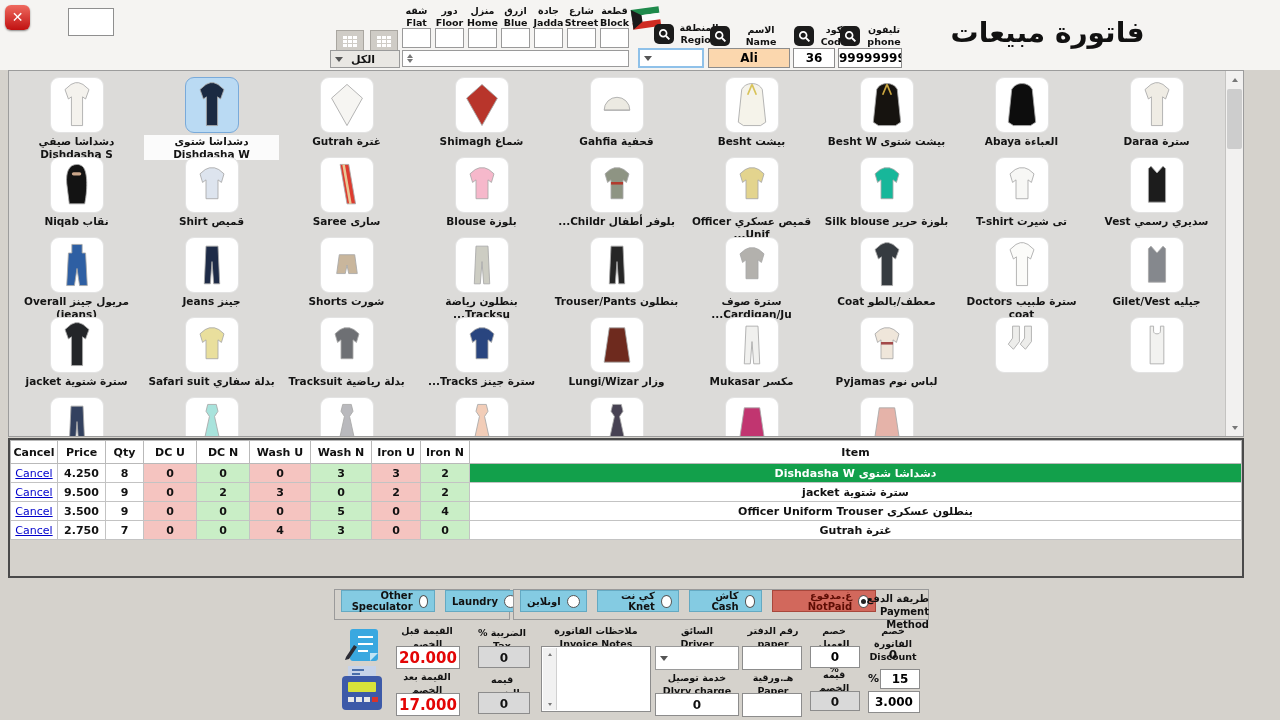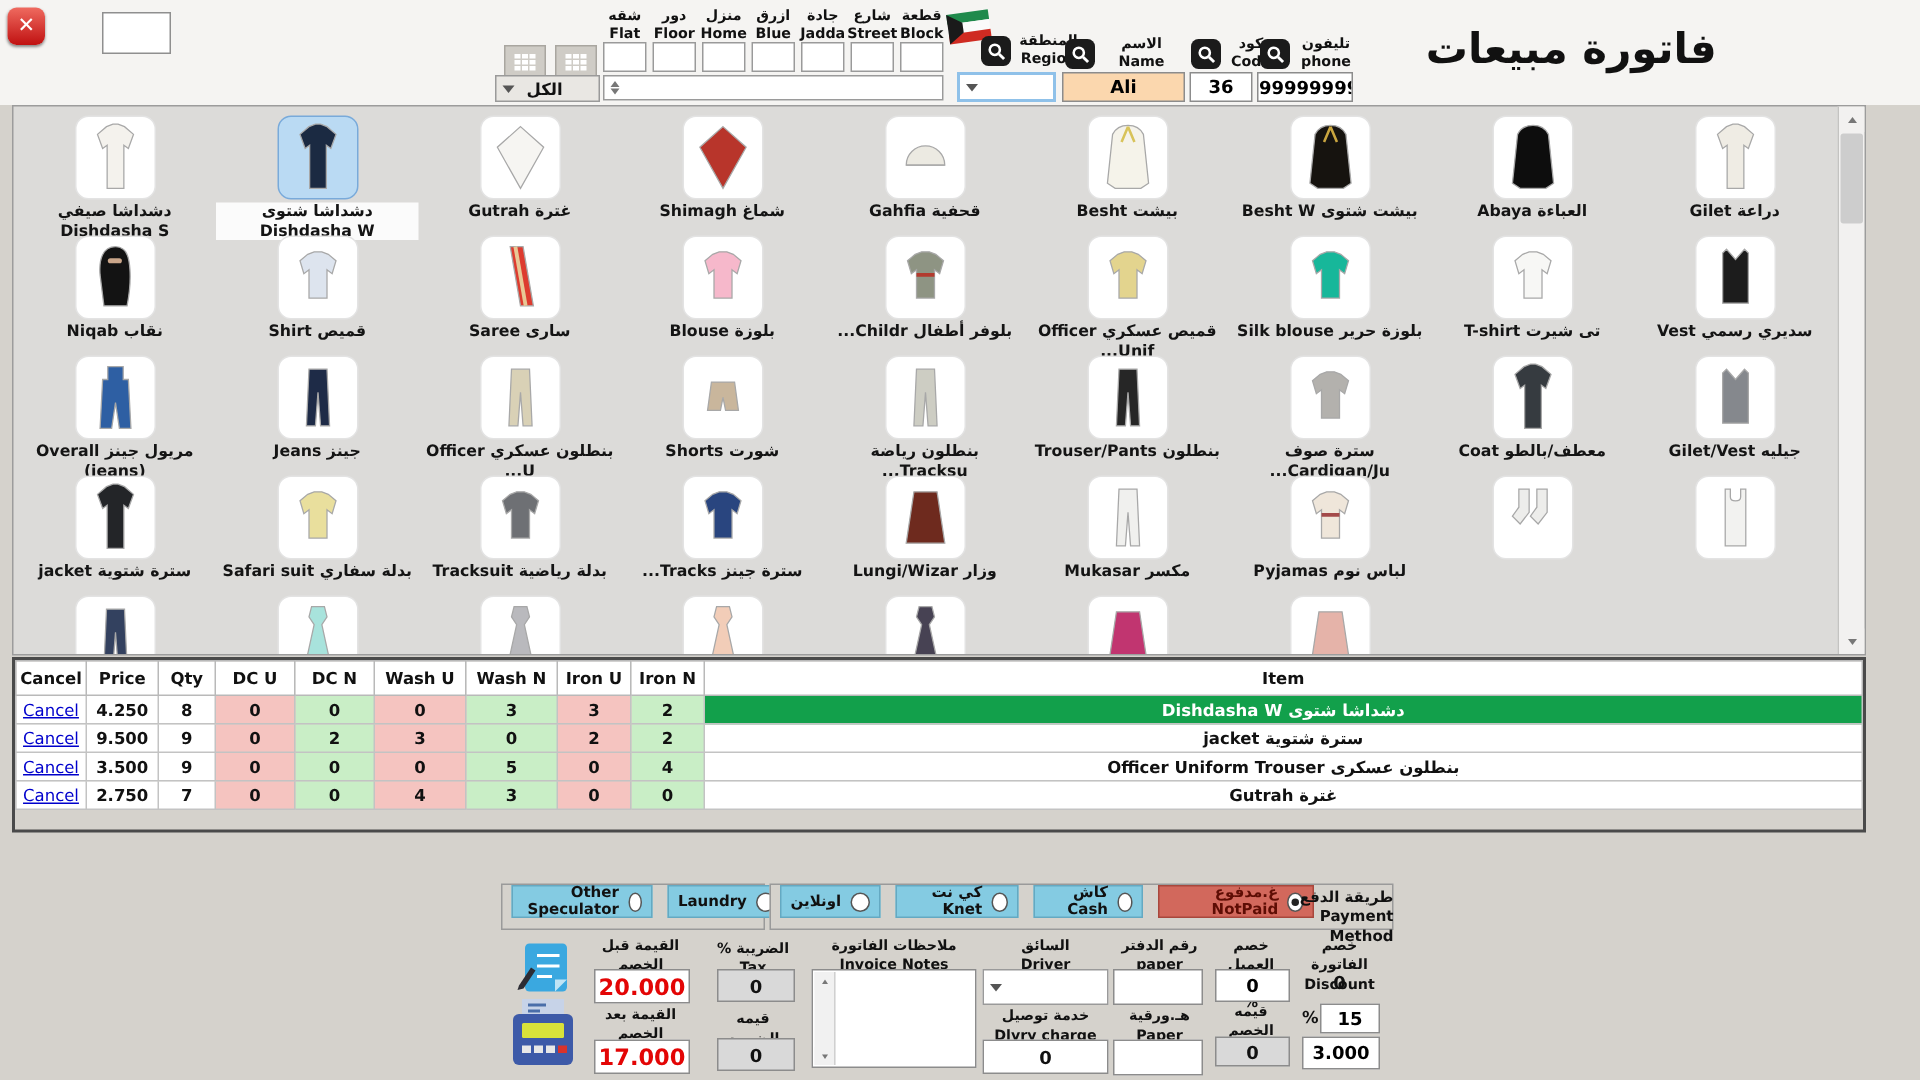--- a/index.html
+++ b/index.html
@@ -45,21 +45,21 @@
         display:flex;align-items:center;justify-content:center;border:1px solid #e3e3e3}
   .pcard.sel{background:#badaf3;border:1px solid #79aada}
   .plabel{margin-top:2px;font-size:10.5px;font-weight:bold;line-height:1.2;direction:rtl;
         padding:0 3px;color:#141414}
   .plabel.sel{background:#fbfbfb}
   #pscroll{position:absolute;right:0;top:0;width:17px;height:100%;background:#f2f1f0;border-left:1px solid #c4c3c1}
   .sbtn{position:absolute;left:0;width:17px;height:17px;background:#f2f1f0;display:flex;align-items:center;justify-content:center;cursor:pointer}
   #pthumb{position:absolute;left:1px;top:18px;width:15px;height:60px;background:#cdcdcd;border-radius:2px}
 
   
-  #tablewrap{left:8px;top:438px;width:1236px;height:117px;background:#d5d2cc;border:2px solid #4a4a4a;box-sizing:border-box}
+  #tablewrap{left:8px;top:438px;width:1236px;height:140px;background:#d5d2cc;border:2px solid #4a4a4a;box-sizing:border-box}
   table{border-collapse:collapse;table-layout:fixed;width:1232px;font-size:11px}
   th{background:#fff;border:1px solid #b9b9b9;font-weight:bold;height:22px;padding:0}
   td{border:1px solid #c3c3c3;height:18px;text-align:center;padding:0;font-weight:600;background:#fff}
   td.pink{background:#f5c4c0}
   td.green{background:#c9eec6}
   td.item{direction:rtl;font-weight:600}
   td.item.sel{background:#12a04b;color:#fff;font-weight:bold}
   a.cancel{color:#0000cc;text-decoration:underline;font-weight:normal;cursor:pointer}
 
   
@@ -324,21 +324,21 @@
         </div>
     <div class="plabel">العباءة Abaya</div>
   </div>
 
   <div class="pcell">
     <div class="pcard">
           <svg width="44" height="48" viewBox="0 0 48 56">
             <path d="M17 4 L22 2 H26 L31 4 L38 10 L34 21 L30.5 18.5 V52 H17.5 V18.5 L14 21 L10 10 Z" fill="#efece4" stroke="#a8a8a8"></path>
           </svg>
         </div>
-    <div class="plabel">دراعة Gilet</div>
+    <div class="plabel">سترة Daraa</div>
   </div>
 
   <div class="pcell">
     <div class="pcard">
           <svg width="44" height="48" viewBox="0 0 48 56">
             <path d="M24 4 C14 4 11 14 12 26 L15 50 H33 C37 30 36 10 30 6 C28 4.5 26 4 24 4 Z" fill="#131313" stroke="#a8a8a8"></path>
             <rect x="18" y="13" width="11" height="4" rx="2" fill="#caa68a"></rect>
           </svg>
         </div>
     <div class="plabel">نقاب Niqab</div>
@@ -430,28 +430,20 @@
 
   <div class="pcell">
     <div class="pcard">
           <svg width="44" height="48" viewBox="0 0 48 56">
             <path d="M17 6 H31 L33 50 H26 L24 24 L22 50 H15 Z" fill="#1e2b47" stroke="#a8a8a8"></path>
           </svg>
         </div>
     <div class="plabel">جينز Jeans</div>
   </div>
 
-  <div class="pcell">
-    <div class="pcard">
-          <svg width="44" height="48" viewBox="0 0 48 56">
-            <path d="M17 6 H31 L33 50 H26 L24 24 L22 50 H15 Z" fill="#d9d1b6" stroke="#a8a8a8"></path>
-          </svg>
-        </div>
-    <div class="plabel">بنطلون عسكري Officer U...</div>
-  </div>
 
   <div class="pcell">
     <div class="pcard">
           <svg width="44" height="48" viewBox="0 0 48 56">
             <path d="M15 16 H33 L36 38 H26 L24 28 L22 38 H12 Z" fill="#c9b69c" stroke="#a8a8a8"></path>
           </svg>
         </div>
     <div class="plabel">شورت Shorts</div>
   </div>
 
@@ -484,20 +476,28 @@
 
   <div class="pcell">
     <div class="pcard">
           <svg width="44" height="48" viewBox="0 0 48 56">
             <path d="M17 4 L22 2 H26 L31 4 L38 10 L34 21 L30.5 18.5 V52 H17.5 V18.5 L14 21 L10 10 Z" fill="#363b40" stroke="#a8a8a8"></path>
           </svg>
         </div>
     <div class="plabel">معطف/بالطو Coat</div>
   </div>
 
+  <div class="pcell">
+    <div class="pcard">
+          <svg width="44" height="48" viewBox="0 0 48 56">
+            <path d="M17 4 L22 2 H26 L31 4 L38 10 L34 21 L30.5 18.5 V52 H17.5 V18.5 L14 21 L10 10 Z" fill="#fbfbf9" stroke="#a8a8a8"></path>
+          </svg>
+        </div>
+    <div class="plabel">سترة طبيب Doctors coat</div>
+  </div>
 
   <div class="pcell">
     <div class="pcard">
           <svg width="44" height="48" viewBox="0 0 48 56">
             <path d="M17 6 L24 14 L31 6 L34 9 V48 H14 V9 Z" fill="#85888d" stroke="#a8a8a8"></path>
           </svg>
         </div>
     <div class="plabel">جيليه Gilet/Vest</div>
   </div>
 

